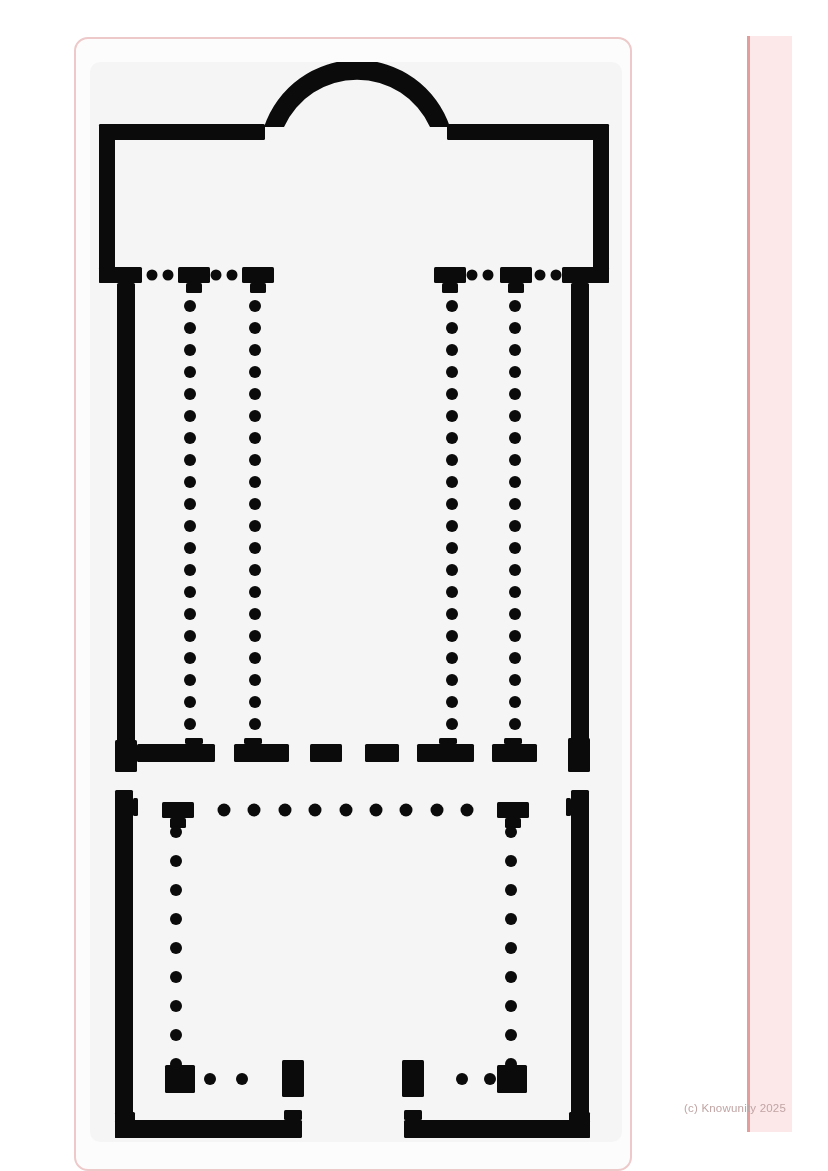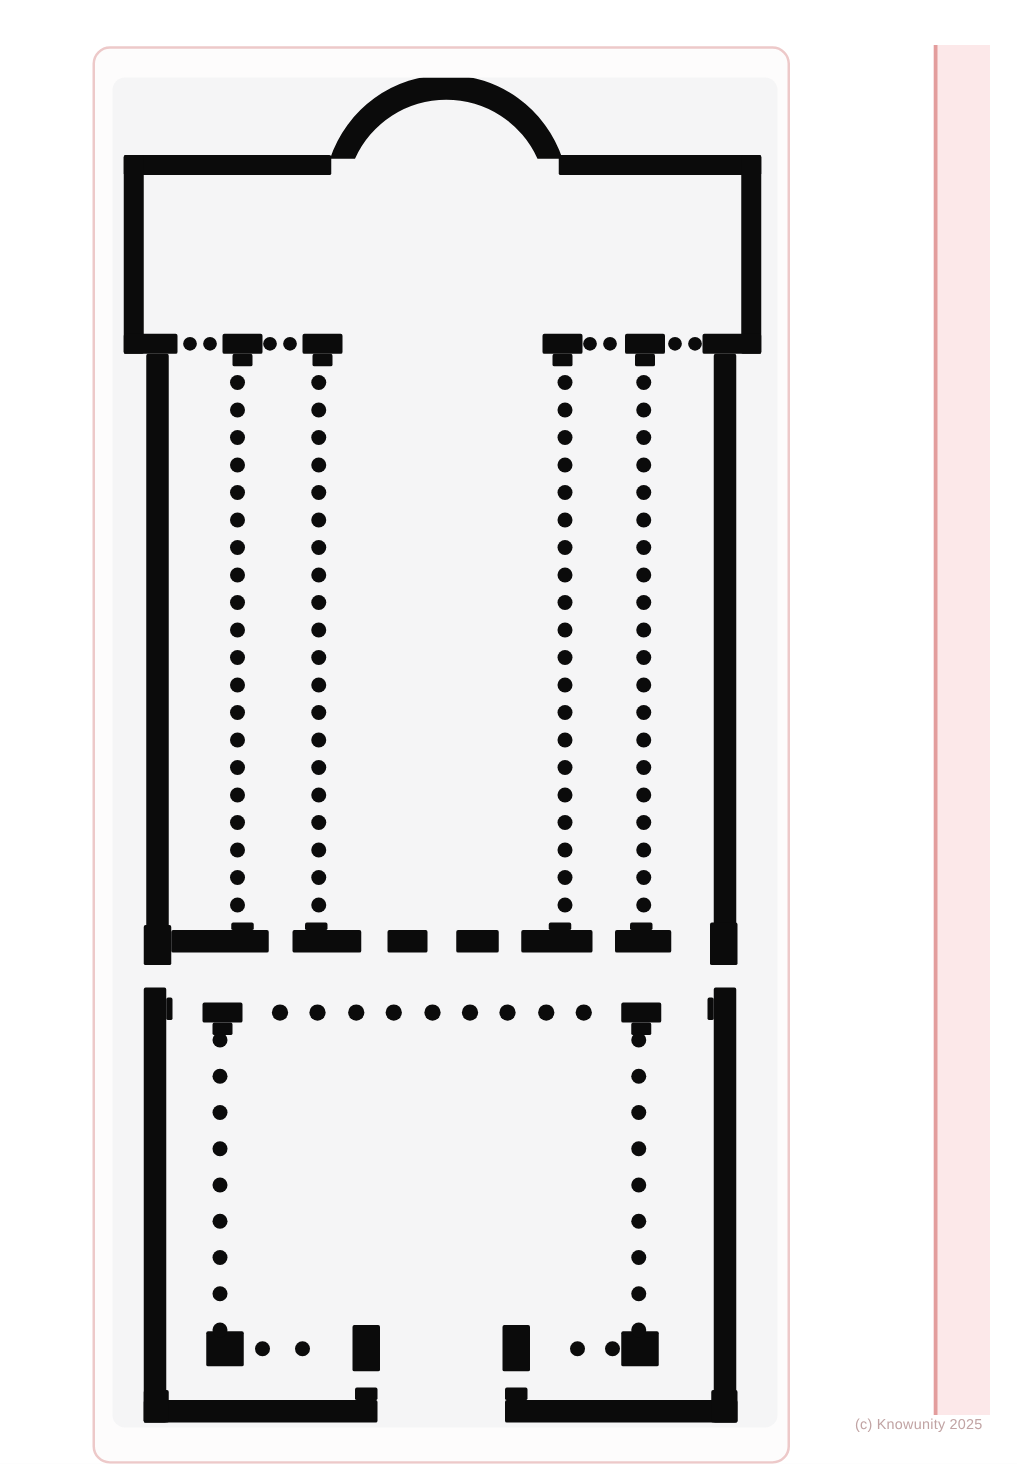--- a/index.html
+++ b/index.html
@@ -18,21 +18,21 @@
     position:absolute;left:14px;top:23px;width:532px;height:1080px;
     background:#f5f5f6;border-radius:10px;overflow:hidden;
   }
   .plan-image svg{display:block;width:532px;height:1080px;}
   .side-strip{
     position:absolute;left:747px;top:36px;width:45px;height:1096px;
     background:#fce8e9;border-left:3px solid #e39d9d;box-sizing:border-box;
   }
   .watermark{
     position:absolute;left:684px;top:1102px;z-index:5;
-    font-size:11.5px;letter-spacing:.2px;color:#c1a4a4;white-space:nowrap;margin-top:32px;
+    font-size:11.5px;letter-spacing:.2px;color:#c1a4a4;white-space:nowrap;
   }
 </style>
 </head>
 <body>
 
 <div class="note-card">
   <div class="plan-image">
     <svg id="plan-svg" xmlns="http://www.w3.org/2000/svg" preserveAspectRatio="none" viewBox="0 0 532 1080">
       <g id="plan-walls">
           <rect x="9" y="62" width="166" height="16" fill="#0b0b0b" rx="1.5"></rect>

